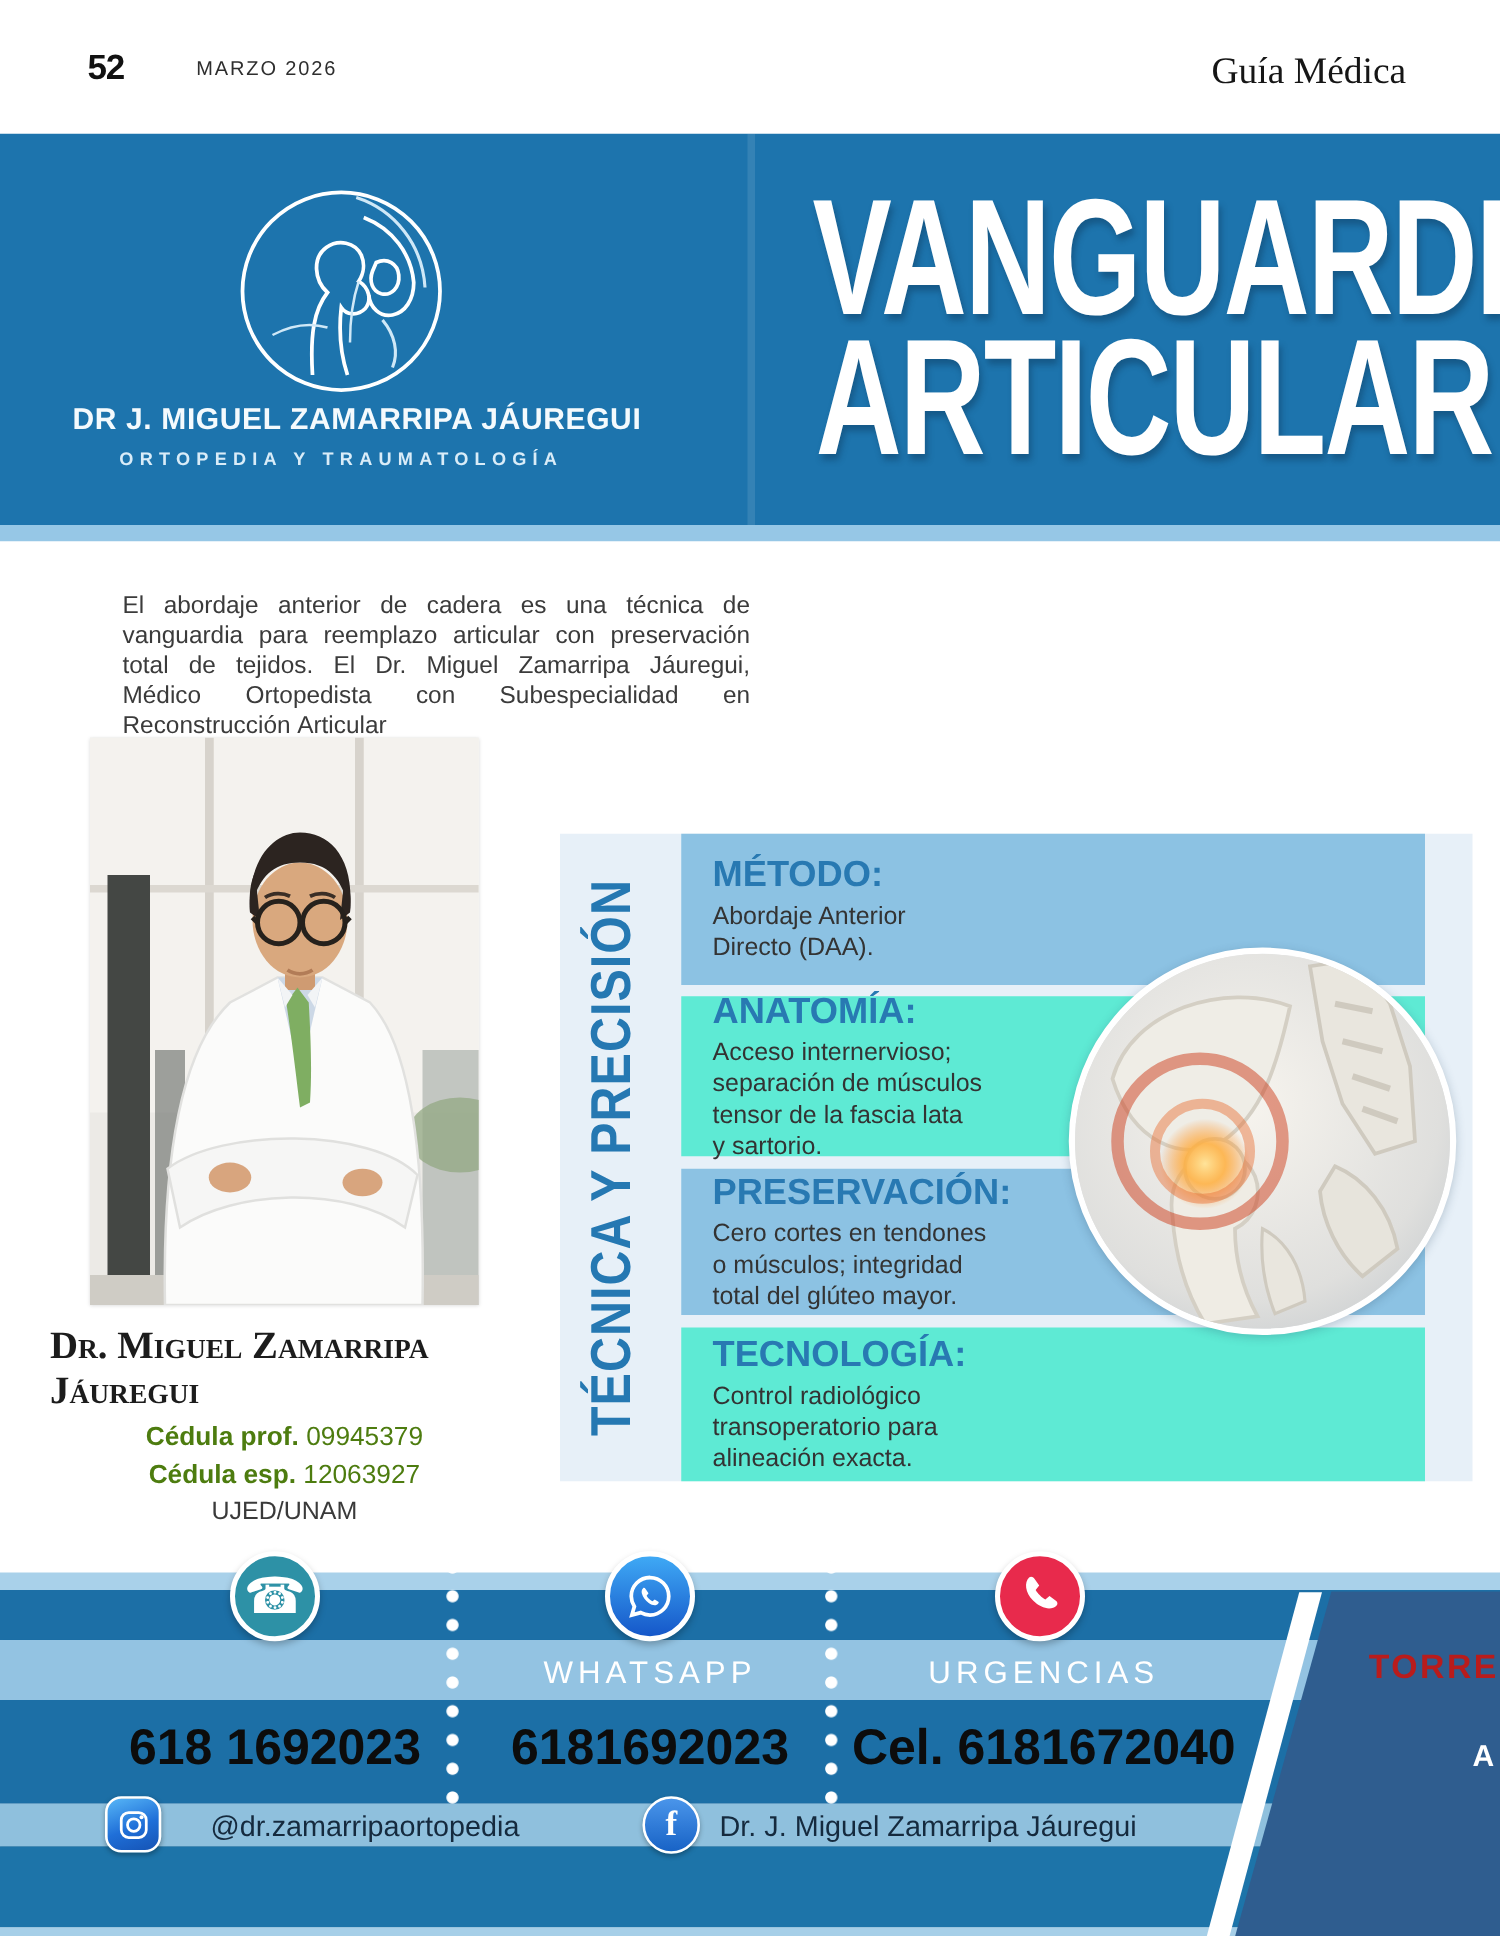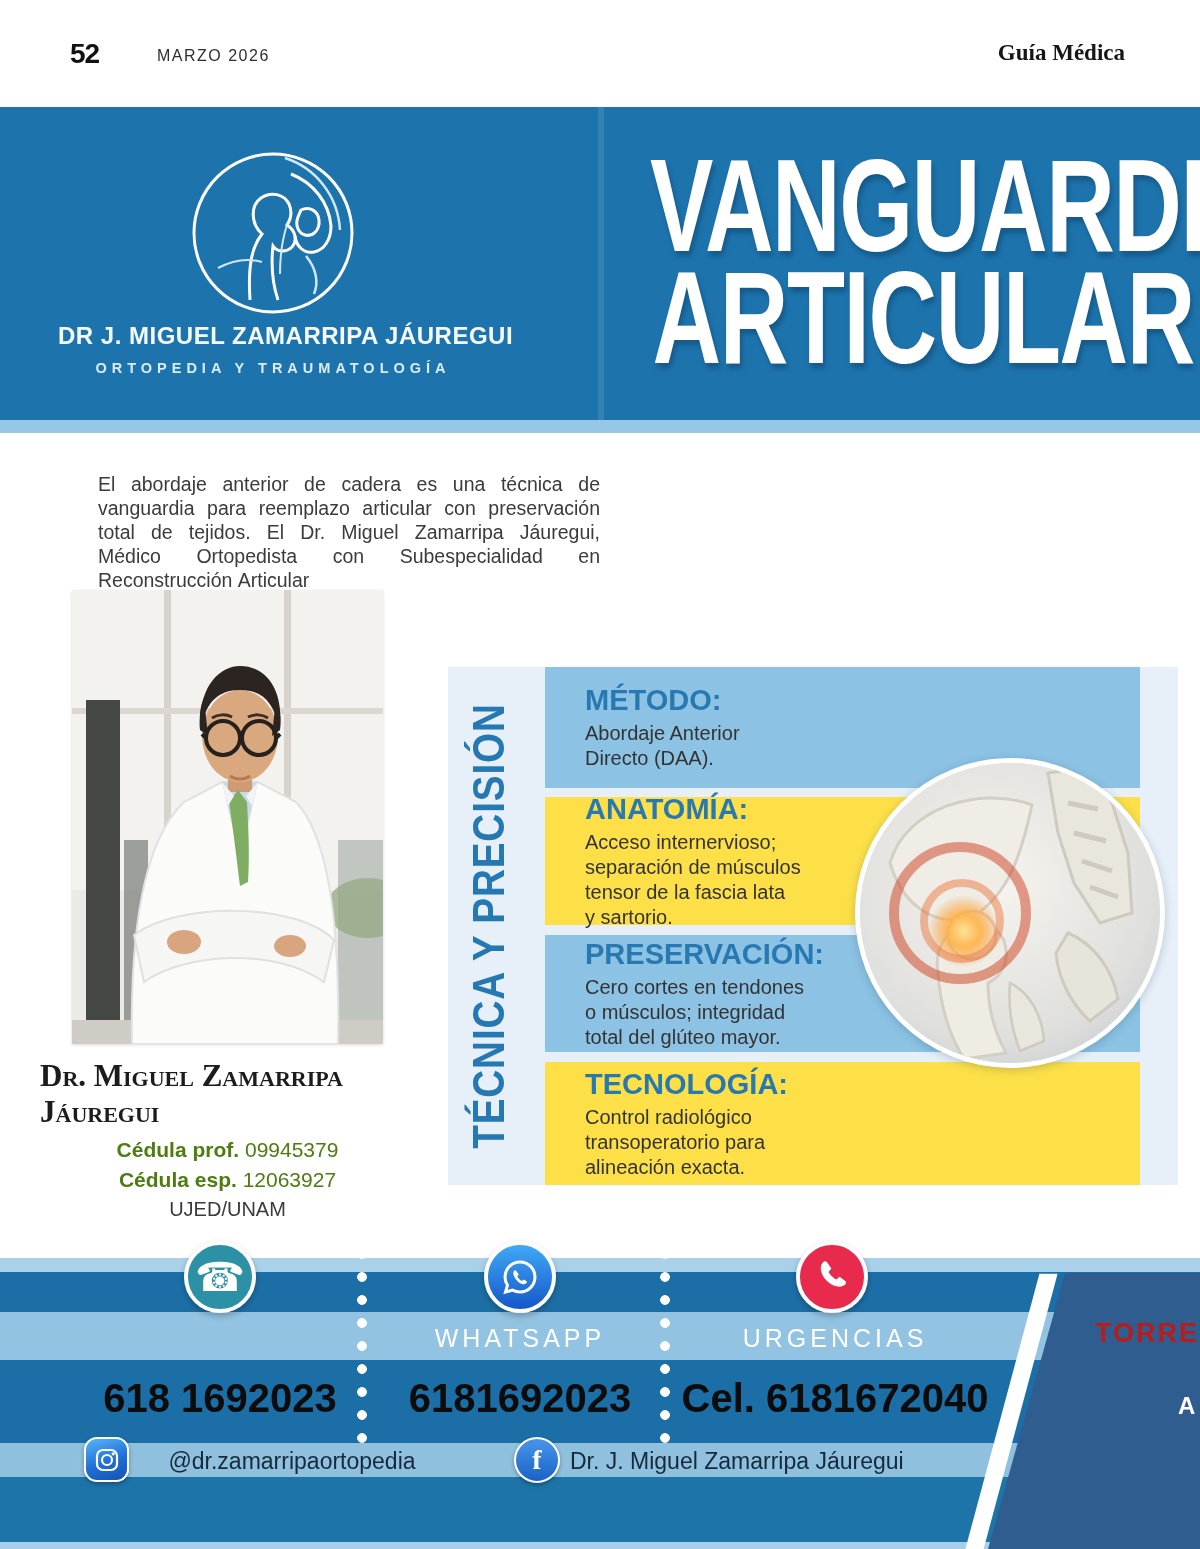--- a/index.html
+++ b/index.html
@@ -5,21 +5,21 @@
   html,body{margin:0;padding:0;background:#ffffff;}
   #page{
     position:relative;width:1200px;height:1549px;background:#fff;overflow:hidden;
     font-family:"Liberation Sans","DejaVu Sans",sans-serif;color:#333;
   }
   .abs{position:absolute;}
 
   
   .page-num{left:70px;top:38px;font-size:28px;font-weight:700;color:#111;letter-spacing:-1px;}
   .issue{left:157px;top:47px;font-size:16px;letter-spacing:1.5px;color:#2e2e2e;}
-  .pub{right:75px;top:40px;font-family:"Liberation Serif","DejaVu Serif",serif;font-size:23px;font-weight:700;color:#161616;}
+  .pub{right:75px;top:40px;font-family:"Liberation Serif","DejaVu Serif",serif;font-size:30px;font-weight:400;color:#161616;}
 
   
   .banner{left:0;top:107px;width:1200px;height:313px;background:#1d74ad;}
   .banner-seam{left:598px;top:107px;width:6px;height:313px;background:rgba(255,255,255,0.10);}
   .banner-strip{left:0;top:420px;width:1200px;height:13px;background:#96c7e6;}
   .logo-svg{left:188px;top:148px;width:170px;height:170px;}
   .logo-name{left:58px;top:322px;width:430px;text-align:center;color:#f4fafd;font-size:24px;font-weight:600;letter-spacing:0.5px;white-space:nowrap;}
   .logo-sub{left:58px;top:360px;width:430px;text-align:center;color:#d9ecf8;font-size:14.5px;font-weight:600;letter-spacing:5px;white-space:nowrap;}
   .headline{color:#fff;font-weight:700;font-size:132px;line-height:112px;letter-spacing:-2px;white-space:nowrap;text-shadow:3px 5px 6px rgba(10,40,70,0.35);}
   .hl1{left:650px;top:150px;transform:scaleX(0.72);transform-origin:left top;}
@@ -38,23 +38,23 @@
     font-variant:small-caps;font-weight:700;font-size:31px;line-height:36px;color:#1c1c1c;}
   .cred{width:375px;left:40px;text-align:center;font-size:21px;color:#4d7c0f;}
   .cred b{font-weight:700;}
   .cred1{top:1138px;} .cred2{top:1168px;}
   .uni{left:40px;top:1198px;width:375px;text-align:center;font-size:20px;color:#3a3a3a;}
 
   
   .pale-panel{left:448px;top:667px;width:730px;height:518px;background:#e7f0f8;}
   .vtitle{left:229px;top:884px;width:520px;height:84px;display:flex;align-items:center;justify-content:center;
     transform:rotate(-90deg) scaleX(0.86);color:#2578b2;font-weight:700;font-size:45px;letter-spacing:1px;white-space:nowrap;}
-  .tbox{left:545px;width:595px;display:flex;flex-direction:column;justify-content:center;padding-left:40px;box-sizing:border-box;}
+  .tbox{left:545px;width:595px;display:flex;flex-direction:column;justify-content:center;padding-left:25px;box-sizing:border-box;}
   .tbox-med{background:#8cc2e3;}
-  .tbox-light{background:#fde047;}
+  .tbox-light{background:#5eead4;}
   .tbox .t{color:#2879b2;font-weight:700;font-size:29px;margin-bottom:4px;}
   .tbox .b{font-size:20px;line-height:25px;color:#333;white-space:pre-line;}
   .box1{top:667px;height:121px;}
   .box2{top:797px;height:128px;}
   .box3{top:935px;height:117px;}
   .box4{top:1062px;height:123px;}
   .hip-circle{left:855px;top:758px;width:300px;height:300px;border-radius:50%;border:5px solid #fff;
     overflow:hidden;box-shadow:0 2px 8px rgba(40,70,100,0.25);background:#dfe1e3;}
 
   
@@ -83,21 +83,21 @@
 
   .ig-icon{left:84px;top:1437px;width:45px;height:45px;border-radius:13px;z-index:6;
     background:linear-gradient(160deg,#57b6f7 0%,#1f6fd8 55%,#1553b4 100%);border:2px solid #fff;box-sizing:border-box;
     display:flex;align-items:center;justify-content:center;box-shadow:0 2px 4px rgba(0,0,0,0.3);}
   .fb-icon{left:514px;top:1437px;width:46px;height:46px;border-radius:50%;z-index:6;
     background:linear-gradient(180deg,#4a95ea 0%,#1863c6 100%);border:2px solid #fff;box-sizing:border-box;
     display:flex;align-items:center;justify-content:center;color:#fff;font-weight:700;font-size:28px;
     font-family:"Liberation Serif",serif;box-shadow:0 2px 4px rgba(0,0,0,0.3);}
   .soc-text{top:1446px;height:30px;line-height:30px;font-size:23px;color:#152a3e;z-index:6;}
   .ig-text{left:142px;width:300px;text-align:center;}
-  .fb-text{left:570px;width:345px;text-align:left;}
+  .fb-text{left:570px;width:345px;text-align:center;}
 
   
   .white-stripe{left:940px;top:1265px;width:140px;height:290px;background:#fff;z-index:7;
     clip-path:polygon(71.5%,0%);
     clip-path:polygon(71% 3%, 84% 3%, 30% 100%, 17% 100%);
     filter:drop-shadow(-3px 2px 4px rgba(0,0,0,0.35));}
   .navy-panel{left:960px;top:1273px;width:240px;height:276px;background:#2f5d8f;z-index:7;
     clip-path:polygon(43.8% 0%, 100% 0%, 100% 100%, 11.7% 100%);}
   .torre1{left:1095px;top:1318px;color:#b91c1c;font-weight:700;font-size:27px;letter-spacing:2px;z-index:8;white-space:nowrap;}
   .torre2{left:1178px;top:1392px;color:#fff;font-weight:700;font-size:24px;letter-spacing:1px;z-index:8;white-space:nowrap;}

